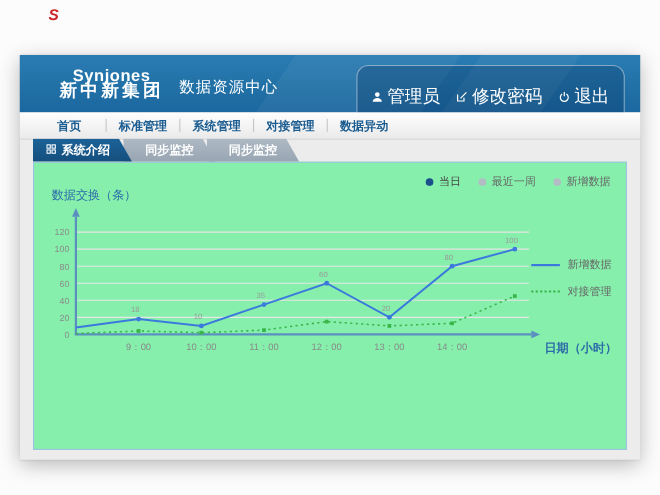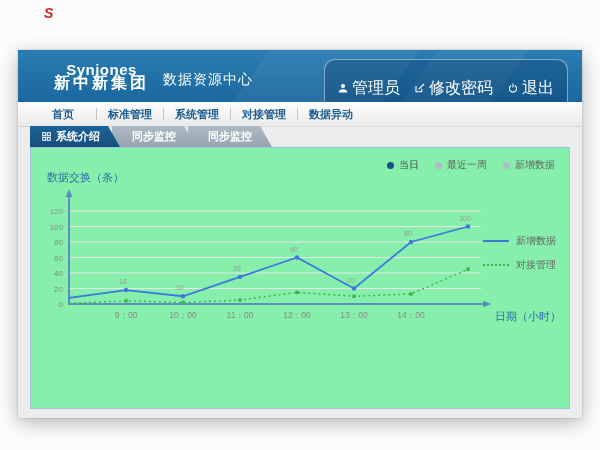--- a/index.html
+++ b/index.html
@@ -51,21 +51,21 @@
   .filters{position:absolute;top:10px;right:14px;display:flex;gap:16px;align-items:center}
   .filter{display:flex;align-items:center;gap:5px;font-size:10px;color:#666;cursor:pointer}
   .radio-dot{width:7px;height:7px;border-radius:50%;background:#b3bcc5}
   .filter.selected .radio-dot{background:#1a4f8b}
   .filter.selected{color:#444}
   .chart-title{position:absolute;left:16px;top:22px;font-size:11px;font-weight:normal;color:#2c6ca8}
   .chart-svg{position:absolute;left:4px;top:36px}
   .legend{position:absolute;left:452px;top:86px;display:flex;flex-direction:column;gap:10px}
   .legend-item{display:flex;align-items:center;gap:7px;font-size:10px;color:#666}
   .legend-line{width:26px;height:0;border-top:2px solid #3c79dd}
-  .xaxis-label{position:absolute;left:464px;top:161px;font-size:11px;font-weight:normal;color:#2c6ca8}
+  .xaxis-label{position:absolute;left:464px;top:161px;font-size:11px;font-weight:bold;color:#2c6ca8}
   .note{position:absolute;left:30px;top:203px;width:500px;font-size:8.5px;color:#666;white-space:nowrap}
   .note .red{color:#d0413e}
 </style>
 </head>
 <body>
 
 <span class="corner-mark">S</span>
 
 <div class="window">
 

